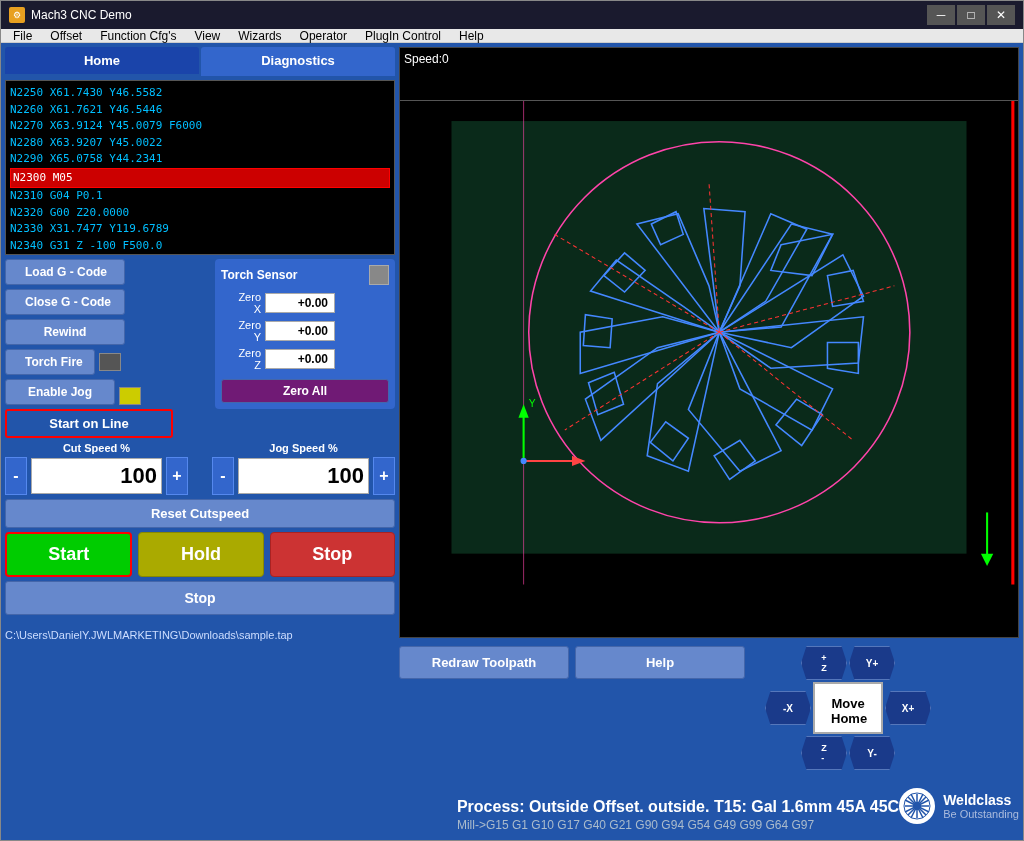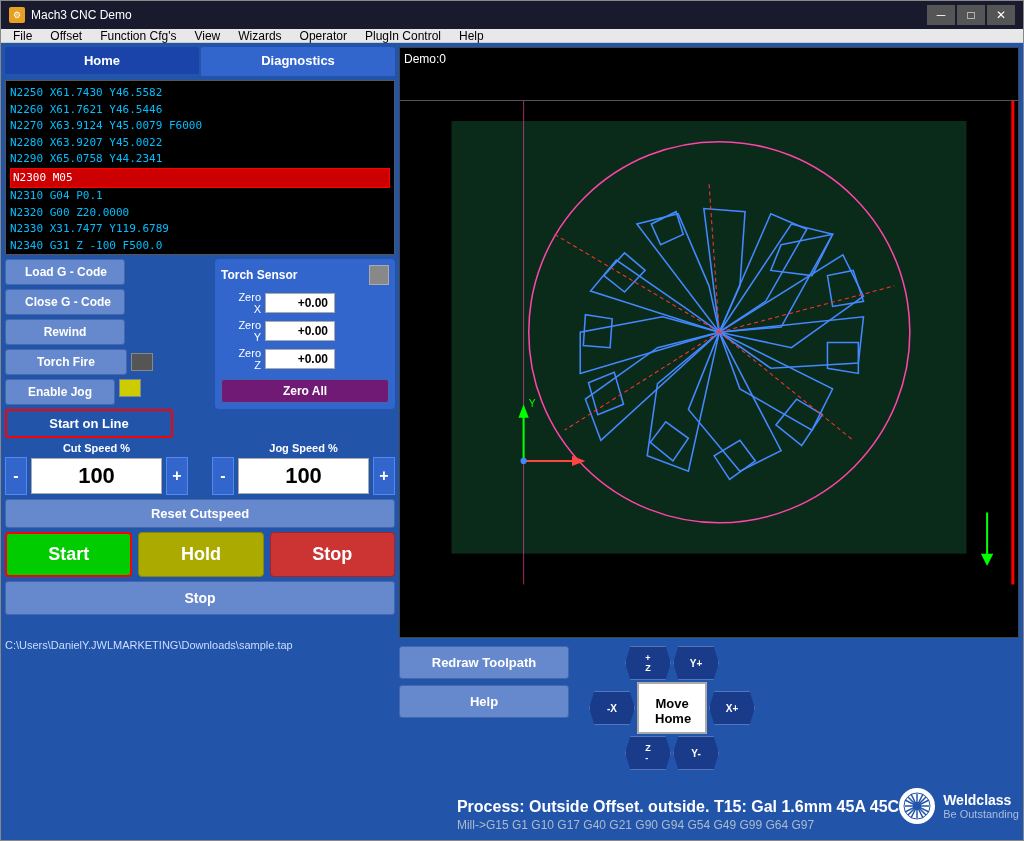--- a/index.html
+++ b/index.html
@@ -44,33 +44,33 @@
     .zero-all-btn { background: #701a75; color: white; border: 1px solid #4466aa; padding: 4px 16px; font-size: 12px; font-weight: bold; cursor: pointer; border-radius: 3px; width: 100%; margin-top: 4px; }
 
     .start-on-line-btn { background: transparent; color: white; border: 2px solid red; padding: 5px 10px; font-size: 13px; font-weight: bold; cursor: pointer; border-radius: 3px; text-align: center; }
 
     
     .speed-section { display: flex; gap: 24px; }
     .speed-group { flex: 1; }
     .speed-label { color: white; font-size: 11px; font-weight: bold; text-align: center; margin-bottom: 3px; }
     .speed-control { display: flex; align-items: center; gap: 4px; }
     .speed-btn { background: #3366cc; color: white; border: 1px solid #5588ee; width: 22px; height: 38px; font-size: 16px; font-weight: bold; cursor: pointer; display: flex; align-items: center; justify-content: center; }
-    .speed-value { background: white; color: black; font-size: 22px; font-weight: bold; text-align: center; flex: 1; padding: 4px; border: 1px solid #aaa; }
+    .speed-value { background: white; color: black; font-size: 22px; font-weight: bold; text-align: right; flex: 1; padding: 4px; border: 1px solid #aaa; }
 
     .reset-cutspeed-btn { background: #6688cc; color: white; border: 1px solid #4466aa; padding: 6px; font-size: 13px; font-weight: bold; cursor: pointer; border-radius: 3px; width: 100%; }
 
     
     .action-buttons { display: flex; gap: 6px; }
     .start-btn { flex: 1; background: #00cc00; color: white; border: 2px solid red; padding: 10px; font-size: 18px; font-weight: bold; cursor: pointer; border-radius: 4px; }
     .hold-btn { flex: 1; background: #aaaa00; color: white; border: 1px solid #888800; padding: 10px; font-size: 18px; font-weight: bold; cursor: pointer; border-radius: 4px; }
     .stop-btn { flex: 1; background: #cc3333; color: white; border: 1px solid #aa2222; padding: 10px; font-size: 18px; font-weight: bold; cursor: pointer; border-radius: 4px; }
 
     .reset-btn { background: #6688cc; color: white; border: 1px solid #4466aa; padding: 8px; font-size: 14px; font-weight: bold; cursor: pointer; border-radius: 3px; width: 100%; }
 
-    .filepath { color: #ccddff; font-size: 11px; margin-top: 20px; }
+    .filepath { color: #ccddff; font-size: 11px; margin-top: 10px; }
 
     
     .right-panel { flex: 1; display: flex; flex-direction: column; gap: 4px; }
 
     .toolpath-area { flex: 1; background: black; position: relative; border: 1px solid #444; min-height: 460px; overflow: hidden; }
     .tool-label { position: absolute; top: 4px; left: 4px; color: white; font-size: 12px; z-index: 10; }
     .redraw-btn, .help-btn { background: #6688cc; color: white; border: 1px solid #4466aa; padding: 8px 20px; font-size: 13px; font-weight: bold; cursor: pointer; border-radius: 3px; text-align: center; width: 170px; }
     .move-home-btn { background: white; color: black; border: 2px solid #aaa; padding: 12px 16px; font-size: 13px; font-weight: bold; cursor: pointer; text-align: center; }
 
     .process-info { background: #2255aa; padding: 4px 0; }
@@ -139,24 +139,24 @@
         <div class="gcode-line">N2330 X31.7477 Y119.6789</div>
         <div class="gcode-line">N2340 G31 Z -100 F500.0</div>
       </div>
 
       <div style="display:flex; gap:6px; align-items:flex-start;">
         <div style="display:flex; flex-direction:column; gap:4px; flex:1;">
           <button class="btn btn-wide">Load G - Code</button>
           <button class="btn btn-wide">Close G - Code</button>
           <button class="btn btn-wide">Rewind</button>
           <div style="display:flex; align-items:center;">
-            <button class="btn" style="width:122px;">Torch Fire</button>
+            <button class="btn" style="width:90px;">Torch Fire</button>
             <span class="btn-small-indicator"></span>
           </div>
-          <div style="display:flex; align-items:flex-start;">
+          <div style="display:flex; align-items:flex-end;">
             <button class="btn" style="width:110px;">Enable Jog</button>
             <span class="btn-small-indicator yellow"></span>
           </div>
           <button class="start-on-line-btn">Start on Line</button>
         </div>
 
         <div class="torch-sensor-area">
           <div class="torch-sensor-title">
             <span>Torch Sensor</span>
             <span class="sensor-indicator"></span>
@@ -205,21 +205,21 @@
       </div>
 
       <button class="reset-btn">Stop</button>
 
       <div class="filepath">C:\Users\DanielY.JWLMARKETING\Downloads\sample.tap</div>
     </div>
 
     <div class="right-panel">
 
       <div class="toolpath-area">
-        <span class="tool-label">Demo:0</span>
+        <span class="tool-label">Speed:0</span>
         <svg width="100%" height="100%" viewBox="0 0 600 470" style="display:block;">
 
           <rect width="600" height="470" fill="#000"></rect>
 
           <rect x="50" y="20" width="500" height="420" fill="#0a2a1a"></rect>
 
           <line x1="120" y1="0" x2="120" y2="470" stroke="#ff44aa" stroke-width="1" opacity="0.6"></line>
 
           <circle cx="310" cy="225" r="185" fill="none" stroke="#ff44aa" stroke-width="1.5"></circle>
 
@@ -266,21 +266,21 @@
           <line x1="570" y1="400" x2="570" y2="445" stroke="#00ff00" stroke-width="2"></line>
           <polygon points="570,452 564,440 576,440" fill="#00ff00"></polygon>
 
           <line x1="595" y1="0" x2="595" y2="470" stroke="#ff0000" stroke-width="3"></line>
 
           <line x1="0" y1="0" x2="600" y2="0" stroke="#555" stroke-width="1"></line>
         </svg>
       </div>
 
       <div style="display:flex; gap:10px; align-items:flex-start; padding:4px 0;">
-        <div style="display:flex; flex-direction:column; gap:6px;">
+        <div style="display:flex; gap:6px;">
           <button class="redraw-btn">Redraw Toolpath</button>
           <button class="help-btn">Help</button>
         </div>
 
         <div style="display:flex; flex-direction:column; align-items:center; gap:2px; margin-left:10px;">
 
           <div style="display:flex; gap:2px; align-items:center;">
             <div style="display:flex; flex-direction:column; gap:2px;">
               <div class="hex-btn" style="font-size:9px;">+<br>Z</div>
             </div>

